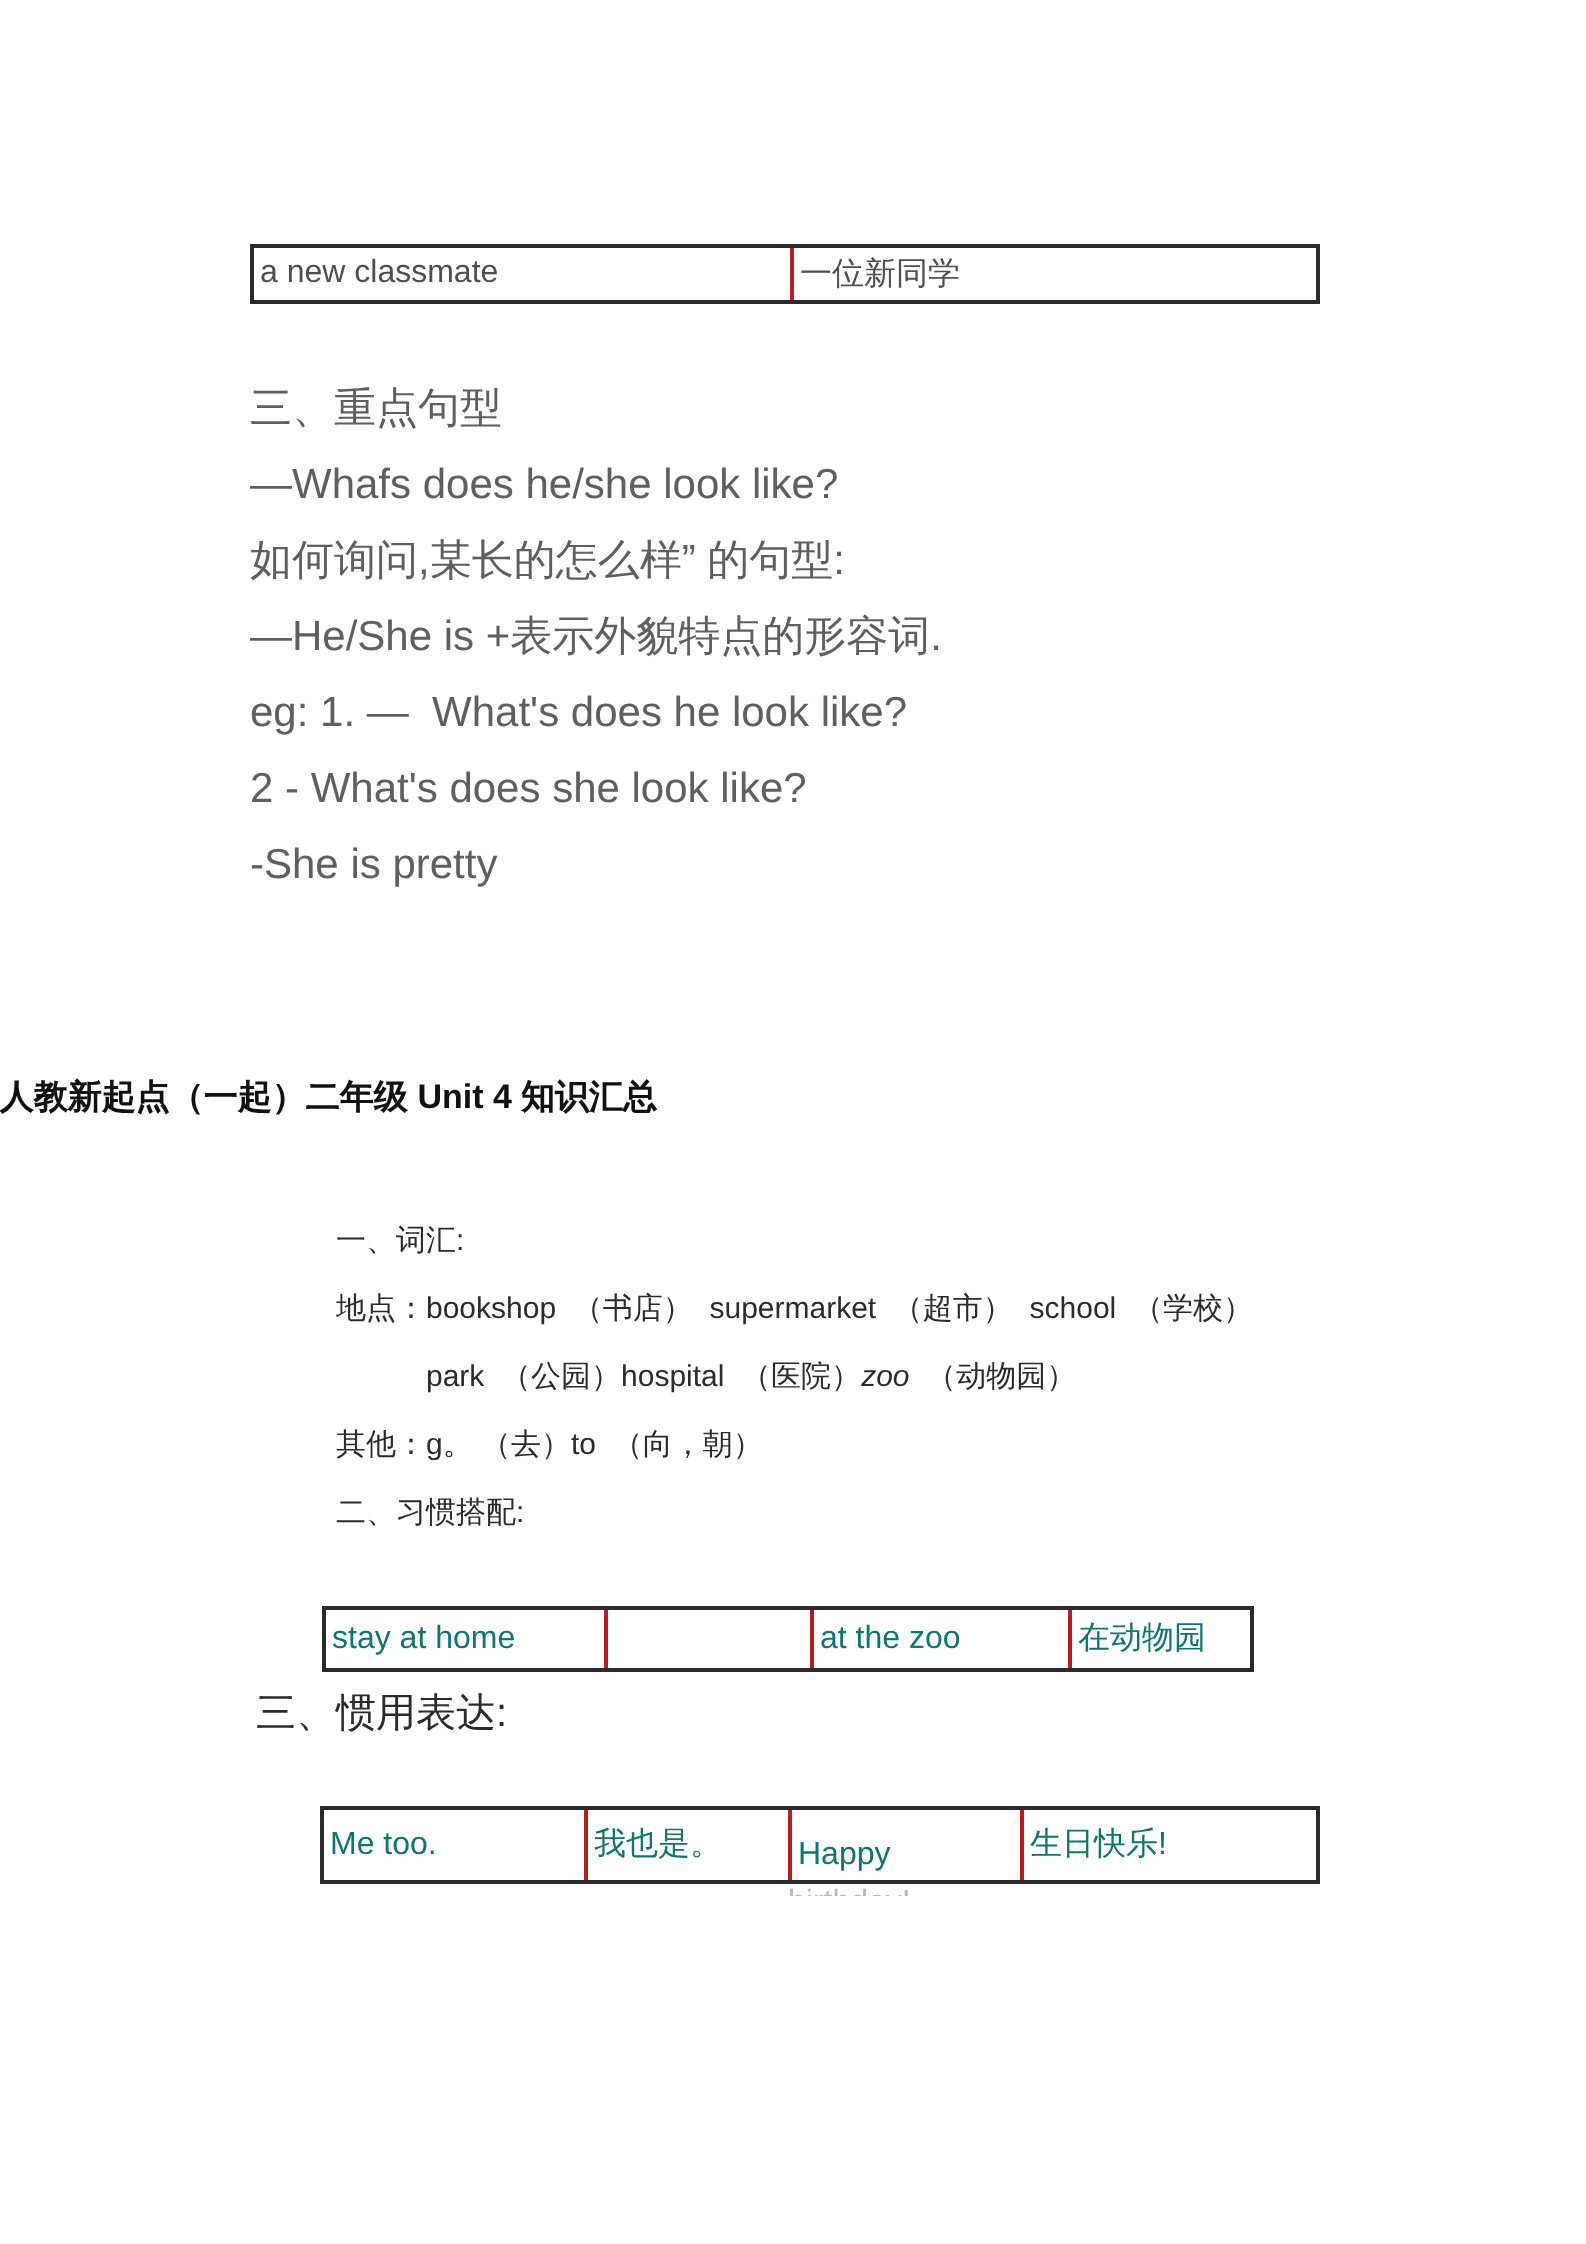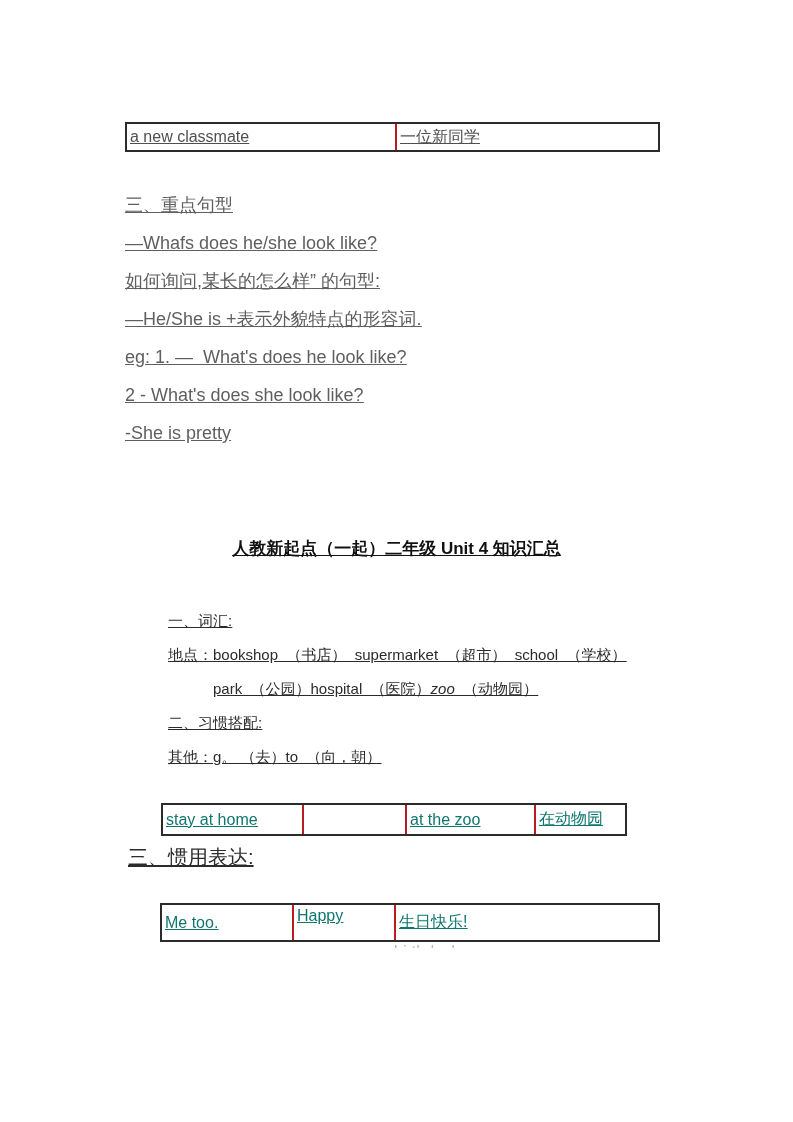--- a/index.html
+++ b/index.html
@@ -3,68 +3,68 @@
 <meta charset="utf-8">
 <style>
   html,body{margin:0;padding:0;background:#ffffff;}
   .page{
     position:relative;
     width:793px;height:1122px;
     background:#ffffff;
     overflow:hidden;
     font-family:"Liberation Sans","DejaVu Sans",sans-serif;
   }
-  *{box-sizing:border-box;text-decoration:underline;}
+  *{box-sizing:border-box;}
 
   
   .s1{
     position:absolute;left:125px;top:186px;width:560px;
-    color:#5f5f5f;font-size:18px;
+    color:#5f5f5f;font-size:21px;
   }
   .s1 .line{height:38px;line-height:38px;white-space:pre-wrap;}
 
   
   .tbl{
     position:absolute;display:grid;
     border:2px solid #2b2b2b;
     color:#0f766e;font-size:16px;
   }
   .tbl .cell{
     border-left:2px solid #b91c1c;
     display:flex;align-items:center;
     padding:1px 3px;overflow:visible;white-space:pre-wrap;
   }
   .tbl .cell:first-child{border-left:none;}
   .tbl-phrase{left:125px;top:122px;width:535px;height:30px;grid-template-columns:268px 1fr;color:#4f4f4f;}
 
   
   .unit-title{
     position:absolute;left:0;right:0;top:537px;
-    text-align:center;font-size:17px;font-weight:bold;color:#111111;
+    font-size:17px;font-weight:bold;color:#111111;
     white-space:pre-wrap;
   }
 
   
   .s2{
     position:absolute;left:168px;top:604px;width:540px;
     color:#2b2b2b;font-size:15px;
   }
   .s2 .line{height:34px;line-height:34px;white-space:pre-wrap;}
   .s2 .indent{padding-left:45px;}
   .italic{font-style:italic;}
 
   .tbl-colloc{left:161px;top:803px;width:466px;height:33px;grid-template-columns:139px 103px 129px 1fr;}
 
   .h-expr{
     position:absolute;left:128px;top:846px;height:22px;line-height:22px;
     color:#2b2b2b;font-size:20px;white-space:pre-wrap;
   }
 
   .tbl-expr{left:160px;top:903px;width:500px;height:39px;grid-template-columns:130px 102px 116px 1fr;}
-  .tbl-expr .cell-top{align-items:flex-start;padding-top:2px;}
+  .tbl-expr .cell-top{align-items:flex-start;padding-top:14px;}
 
   
   .clipped{
     position:absolute;left:394px;top:943px;width:100px;height:5px;
     overflow:hidden;color:#8a8a8a;font-size:16px;line-height:17px;opacity:.6;
   }
 </style>
 </head>
 <body>
 
@@ -84,34 +84,35 @@
     <div class="line">2 - What's does she look like?</div>
     <div class="line">-She is pretty</div>
   </div>
 
   <div class="unit-title">人教新起点（一起）二年级 Unit 4 知识汇总</div>
 
   <div class="s2">
     <div class="line">一、词汇:</div>
     <div class="line">地点：bookshop  （书店）  supermarket  （超市）  school  （学校）</div>
     <div class="line indent"><span>park  （公园）hospital  （医院）</span><span class="italic">zoo</span><span>  （动物园）</span></div>
+    <div class="line">其他：g。 （去）to  （向，朝）</div>
     <div class="line">二、习惯搭配:</div>
-    <div class="line">其他：g。 （去）to  （向，朝）</div>
   </div>
 
   <div class="tbl tbl-colloc">
     <div class="cell">stay at home</div>
     <div class="cell"></div>
     <div class="cell">at the zoo</div>
     <div class="cell">在动物园</div>
   </div>
 
   <div class="h-expr">三、惯用表达:</div>
 
   <div class="tbl tbl-expr">
     <div class="cell">Me too.</div>
+    <div class="cell">我也是。</div>
     <div class="cell cell-top">Happy</div>
     <div class="cell">生日快乐!</div>
   </div>
 
   <div class="clipped">birthday!</div>
 
 </div>
 
 </body></html>

